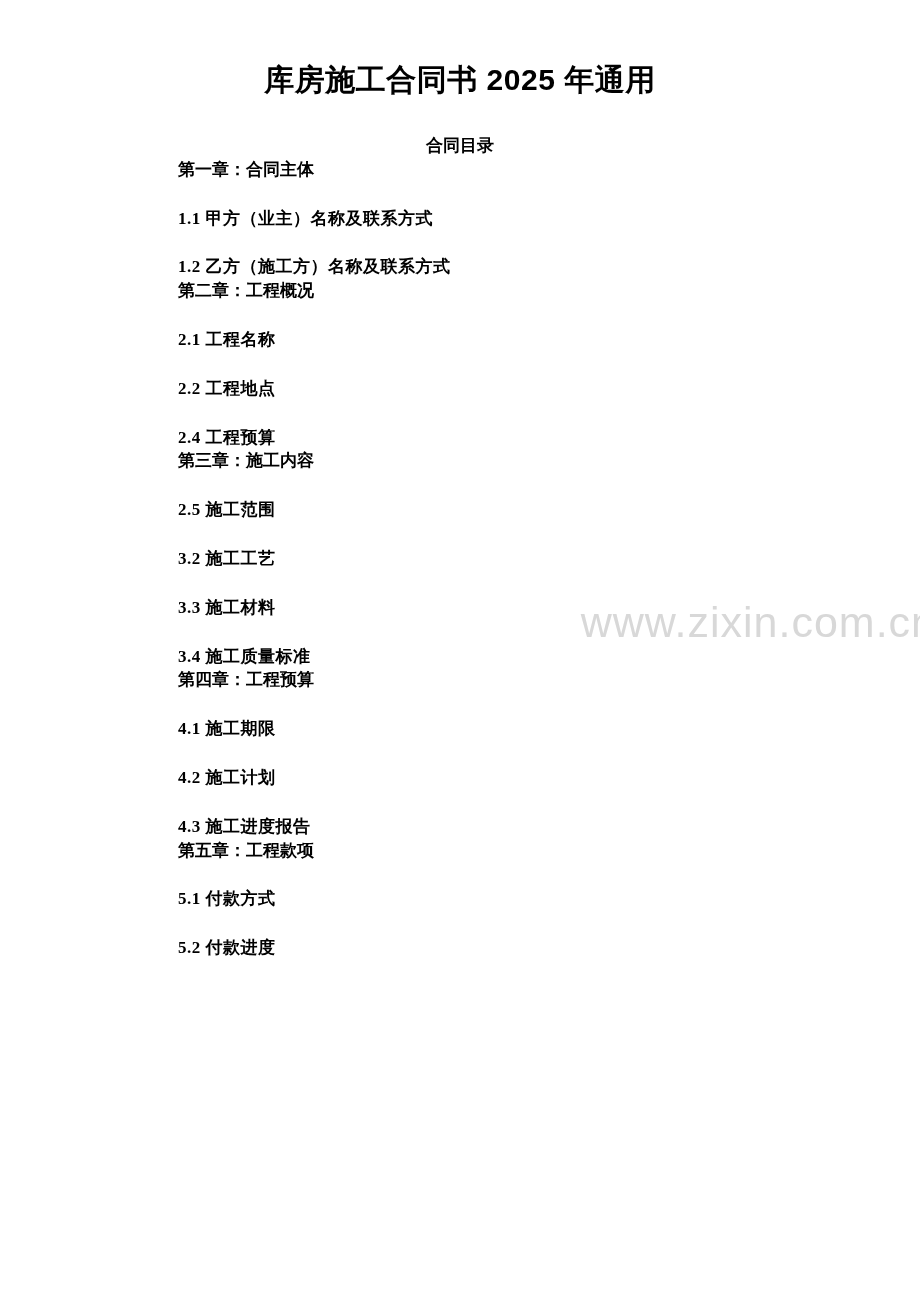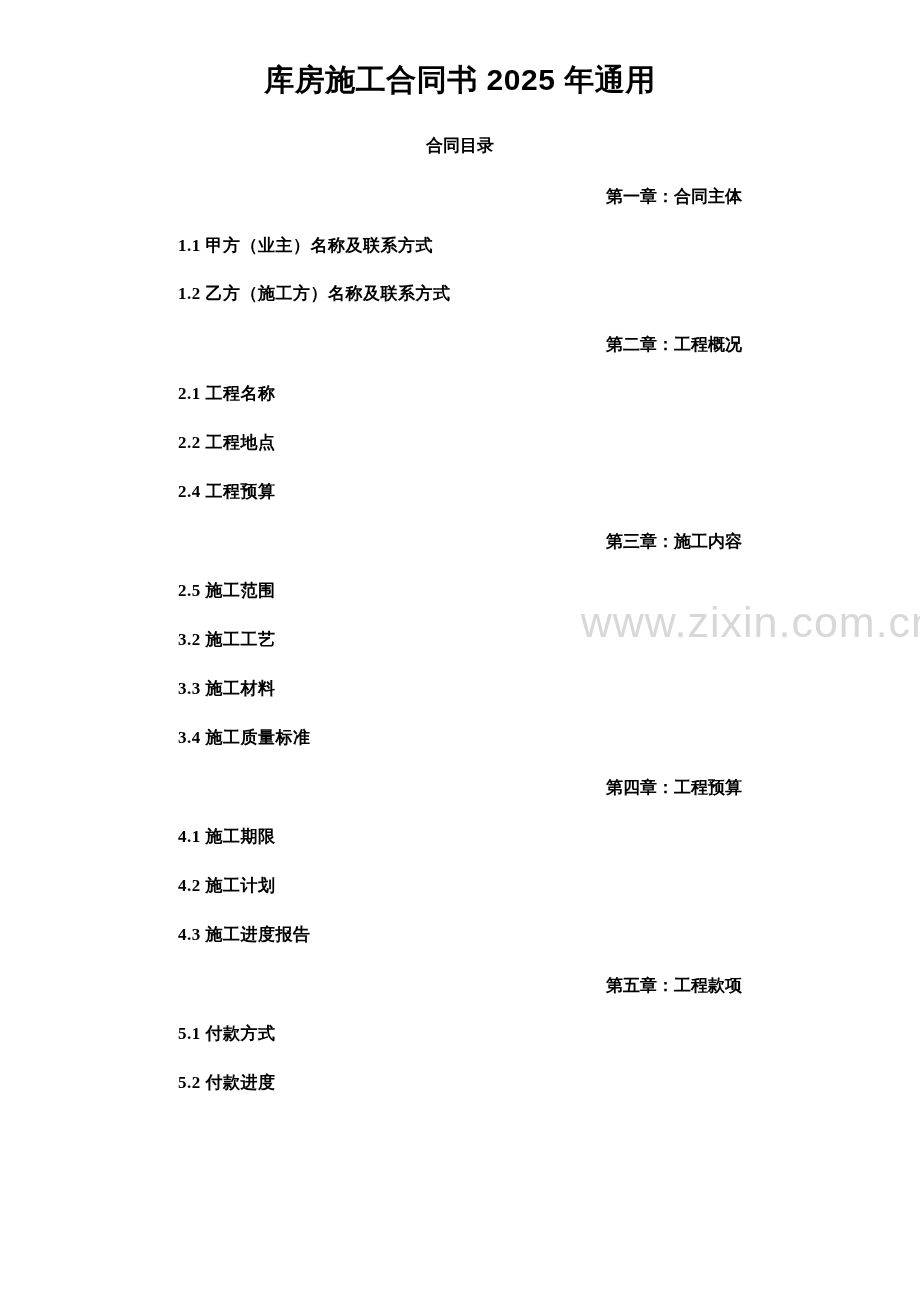--- a/index.html
+++ b/index.html
@@ -58,23 +58,21 @@
     font-weight: bold;
     margin-top: 36px;
     margin-left: 0;
     line-height: 1.4;
     text-align: center;
   }
   .chapter {
     font-family: "Liberation Sans", sans-serif;
     font-size: 17px;
     font-weight: bold;
-    margin-top: 27px;
     line-height: 1.4;
-    text-align: right;
   }
   .item {
     font-family: "Liberation Serif", "DejaVu Serif", serif;
     font-size: 17px;
     font-weight: bold;
     margin-top: 25px;
     line-height: 1.4;
     letter-spacing: 0.5px;
   }
   .entry-list {

